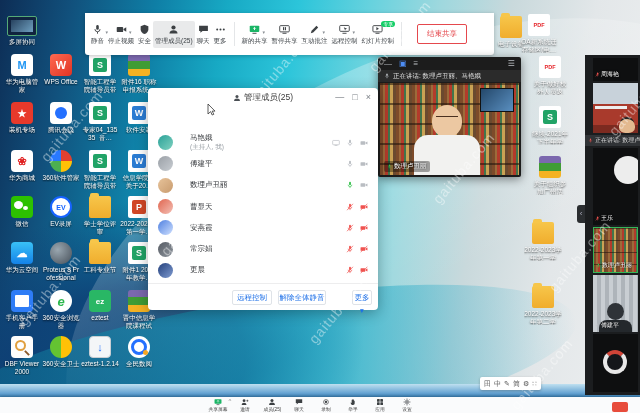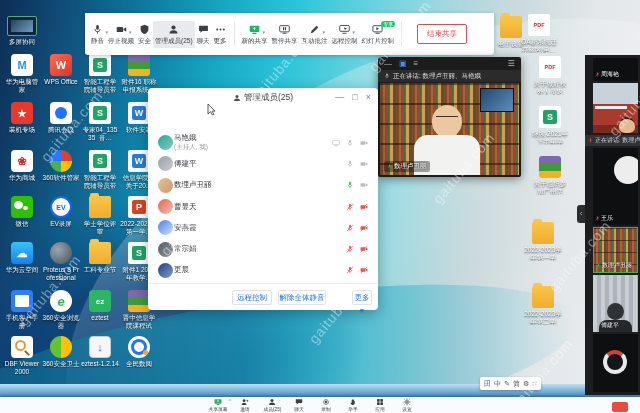--- a/index.html
+++ b/index.html
@@ -117,21 +117,21 @@
   .p-rows{position:absolute;left:0;right:0;top:44px;height:149px;overflow:hidden;}
   .prow{position:relative;height:21.3px;display:flex;align-items:center;padding:0 10px;}
   .av{width:15px;height:15px;border-radius:50%;flex:0 0 auto;}
   .av-teal{background:linear-gradient(135deg,#2aa198,#7fd1c0);}
   .av-gray{background:linear-gradient(135deg,#9aa0a6,#c8cdd2);}
   .av-warm{background:linear-gradient(135deg,#e7c39a,#c89b6e);}
   .av-blue{background:linear-gradient(135deg,#4f80e0,#cfe0ff);}
   .av-red{background:linear-gradient(135deg,#e0654f,#f4c0b5);}
   .av-dark{background:linear-gradient(135deg,#565b63,#8f969e);}
   .av-navy{background:linear-gradient(135deg,#24407c,#7f9bd0);}
-  .pnm{margin-left:1px;font-size:7.5px;color:#34373b;line-height:8px;}
+  .pnm{margin-left:17px;font-size:7.5px;color:#34373b;line-height:8px;}
   .psub{display:block;font-style:normal;font-size:6.5px;color:#9aa0a6;margin-top:1px;}
   .sticons{position:absolute;right:10px;top:0;bottom:0;display:flex;align-items:center;gap:6px;}
   .st svg{width:8px;height:8px;display:block;}
   .c-gray{color:#b9bdc2;}.c-green{color:#35c24d;}.c-red{color:#f05350;}
   .p-foot{position:absolute;left:0;right:0;bottom:0;height:27px;border-top:1px solid #ededee;}
   .pbtn{position:absolute;top:6px;height:15px;line-height:13px;border:1px solid #dfe3e8;
     border-radius:2px;color:#1c6fe8;font-size:7.5px;text-align:center;background:#fff;}
   .pbtn-mute{left:84px;width:40px;}
   .pbtn-unmute{left:130px;width:48px;font-family:Liberation Serif, serif;}
   .pbtn-more{left:204px;width:20px;}

